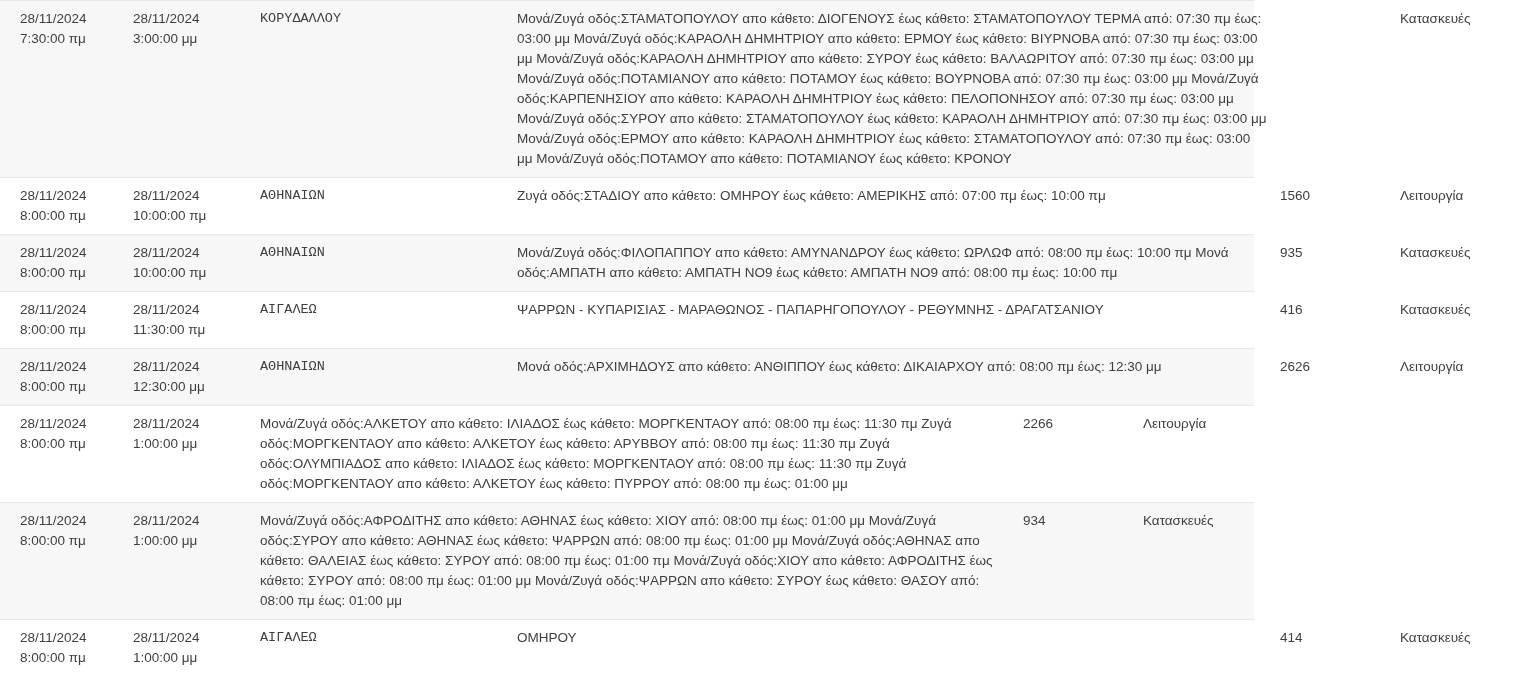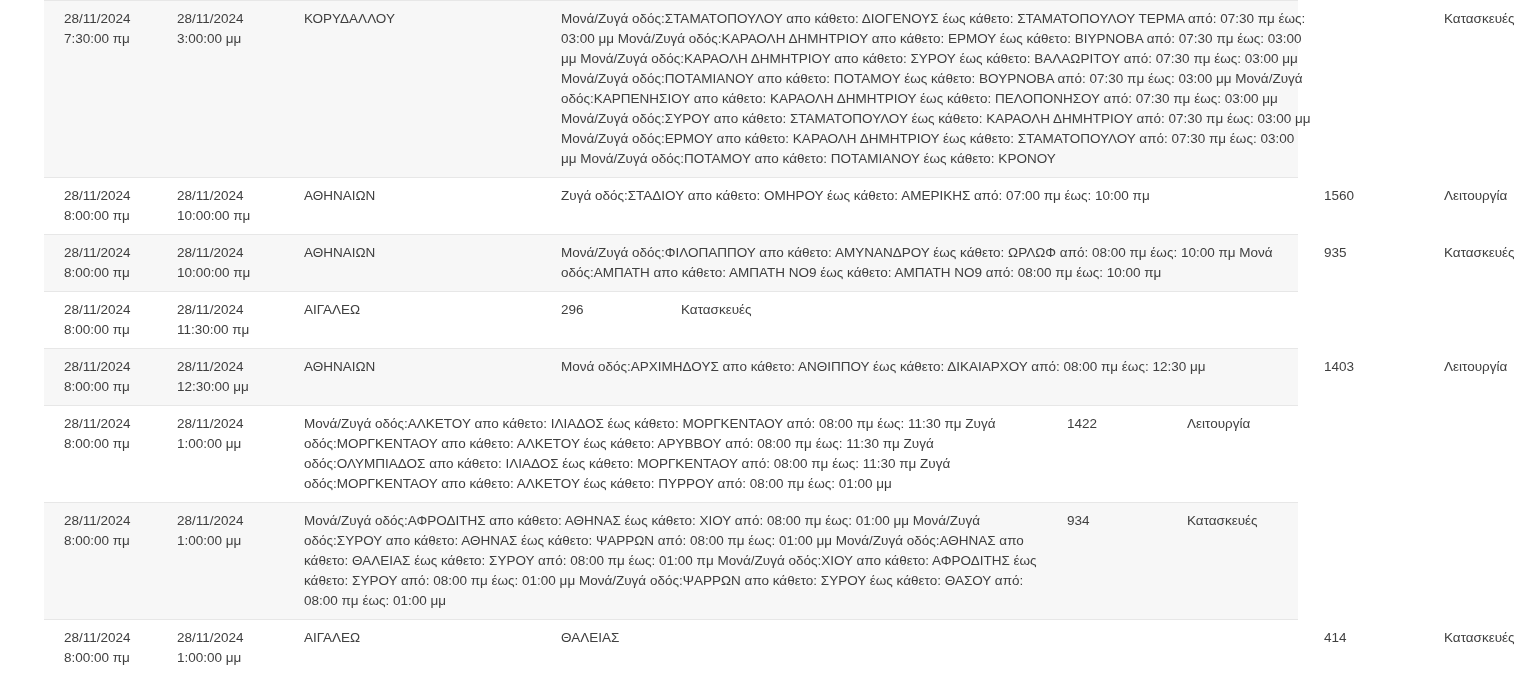--- a/index.html
+++ b/index.html
@@ -9,34 +9,34 @@
     --page-bg:#ffffff;
   }
   *{box-sizing:border-box;margin:0;padding:0;}
   html,body{width:1527px;height:697px;overflow:hidden;background:var(--page-bg);}
   body{
     font-family:"Liberation Sans","DejaVu Sans",sans-serif;
     font-size:13.5px;
     line-height:20px;
     color:var(--text);
   }
-  .table{width:1254px;margin-left:44px;}
+  .table{width:1254px;}
   .row{
     display:flex;
     align-items:flex-start;
     padding:8px 0;
     border-top:1px solid var(--border);
     background:#ffffff;
   }
   .row:nth-child(odd){background:var(--row-alt-bg);}
   .cell{flex:none;}
   .c-start{width:133px;padding-left:20px;}
   .c-end{width:127px;}
   .c-muni{width:257px;}
-  .c-muni .muni-inner{display:block;max-width:150px;}
+  .c-muni .muni-inner{display:block;max-width:150px;font-family:Liberation Mono, monospace;}
   .c-desc{width:763px;padding-right:12px;}
   .c-num{width:120px;}
   .c-status{flex:1 1 auto;}
   .dt-line{display:block;}
 </style>
 </head>
 <body>
 
 <div class="table">
   <div>
@@ -96,52 +96,53 @@
       <span class="dt-line">28/11/2024</span>
       <span class="dt-line">8:00:00 πμ</span>
     </div>
     <div class="cell c-end">
       <span class="dt-line">28/11/2024</span>
       <span class="dt-line">11:30:00 πμ</span>
     </div>
     <div class="cell c-muni">
       <span class="muni-inner">ΑΙΓΑΛΕΩ</span>
     </div>
-    <div class="cell c-num">296</div>
+    <div class="cell c-desc">ΨΑΡΡΩΝ - ΚΥΠΑΡΙΣΙΑΣ - ΜΑΡΑΘΩΝΟΣ - ΠΑΠΑΡΗΓΟΠΟΥΛΟΥ - ΡΕΘΥΜΝΗΣ - ΔΡΑΓΑΤΣΑΝΙΟΥ</div>
+    <div class="cell c-num">416</div>
     <div class="cell c-status">Κατασκευές</div>
   </div>
 
   <div class="row">
     <div class="cell c-start">
       <span class="dt-line">28/11/2024</span>
       <span class="dt-line">8:00:00 πμ</span>
     </div>
     <div class="cell c-end">
       <span class="dt-line">28/11/2024</span>
       <span class="dt-line">12:30:00 μμ</span>
     </div>
     <div class="cell c-muni">
       <span class="muni-inner">ΑΘΗΝΑΙΩΝ</span>
     </div>
     <div class="cell c-desc">Μονά οδός:ΑΡΧΙΜΗΔΟΥΣ απο κάθετο: ΑΝΘΙΠΠΟΥ έως κάθετο: ΔΙΚΑΙΑΡΧΟΥ από: 08:00 πμ έως: 12:30 μμ</div>
-    <div class="cell c-num">1403</div>
+    <div class="cell c-num">2626</div>
     <div class="cell c-status">Λειτουργία</div>
   </div>
 
   <div class="row">
     <div class="cell c-start">
       <span class="dt-line">28/11/2024</span>
       <span class="dt-line">8:00:00 πμ</span>
     </div>
     <div class="cell c-end">
       <span class="dt-line">28/11/2024</span>
       <span class="dt-line">1:00:00 μμ</span>
     </div>
     <div class="cell c-desc">Μονά/Ζυγά οδός:ΑΛΚΕΤΟΥ απο κάθετο: ΙΛΙΑΔΟΣ έως κάθετο: ΜΟΡΓΚΕΝΤΑΟΥ από: 08:00 πμ έως: 11:30 πμ Ζυγά οδός:ΜΟΡΓΚΕΝΤΑΟΥ απο κάθετο: ΑΛΚΕΤΟΥ έως κάθετο: ΑΡΥΒΒΟΥ από: 08:00 πμ έως: 11:30 πμ Ζυγά οδός:ΟΛΥΜΠΙΑΔΟΣ απο κάθετο: ΙΛΙΑΔΟΣ έως κάθετο: ΜΟΡΓΚΕΝΤΑΟΥ από: 08:00 πμ έως: 11:30 πμ Ζυγά οδός:ΜΟΡΓΚΕΝΤΑΟΥ απο κάθετο: ΑΛΚΕΤΟΥ έως κάθετο: ΠΥΡΡΟΥ από: 08:00 πμ έως: 01:00 μμ</div>
-    <div class="cell c-num">1422</div>
+    <div class="cell c-num">2266</div>
     <div class="cell c-status">Λειτουργία</div>
   </div>
 
   <div class="row">
     <div class="cell c-start">
       <span class="dt-line">28/11/2024</span>
       <span class="dt-line">8:00:00 πμ</span>
     </div>
     <div class="cell c-end">
       <span class="dt-line">28/11/2024</span>
@@ -157,18 +158,18 @@
       <span class="dt-line">28/11/2024</span>
       <span class="dt-line">8:00:00 πμ</span>
     </div>
     <div class="cell c-end">
       <span class="dt-line">28/11/2024</span>
       <span class="dt-line">1:00:00 μμ</span>
     </div>
     <div class="cell c-muni">
       <span class="muni-inner">ΑΙΓΑΛΕΩ</span>
     </div>
-    <div class="cell c-desc">ΘΑΛΕΙΑΣ</div>
+    <div class="cell c-desc">ΟΜΗΡΟΥ</div>
     <div class="cell c-num">414</div>
     <div class="cell c-status">Κατασκευές</div>
   </div>
 </div>
 </div>
 
 </body></html>

